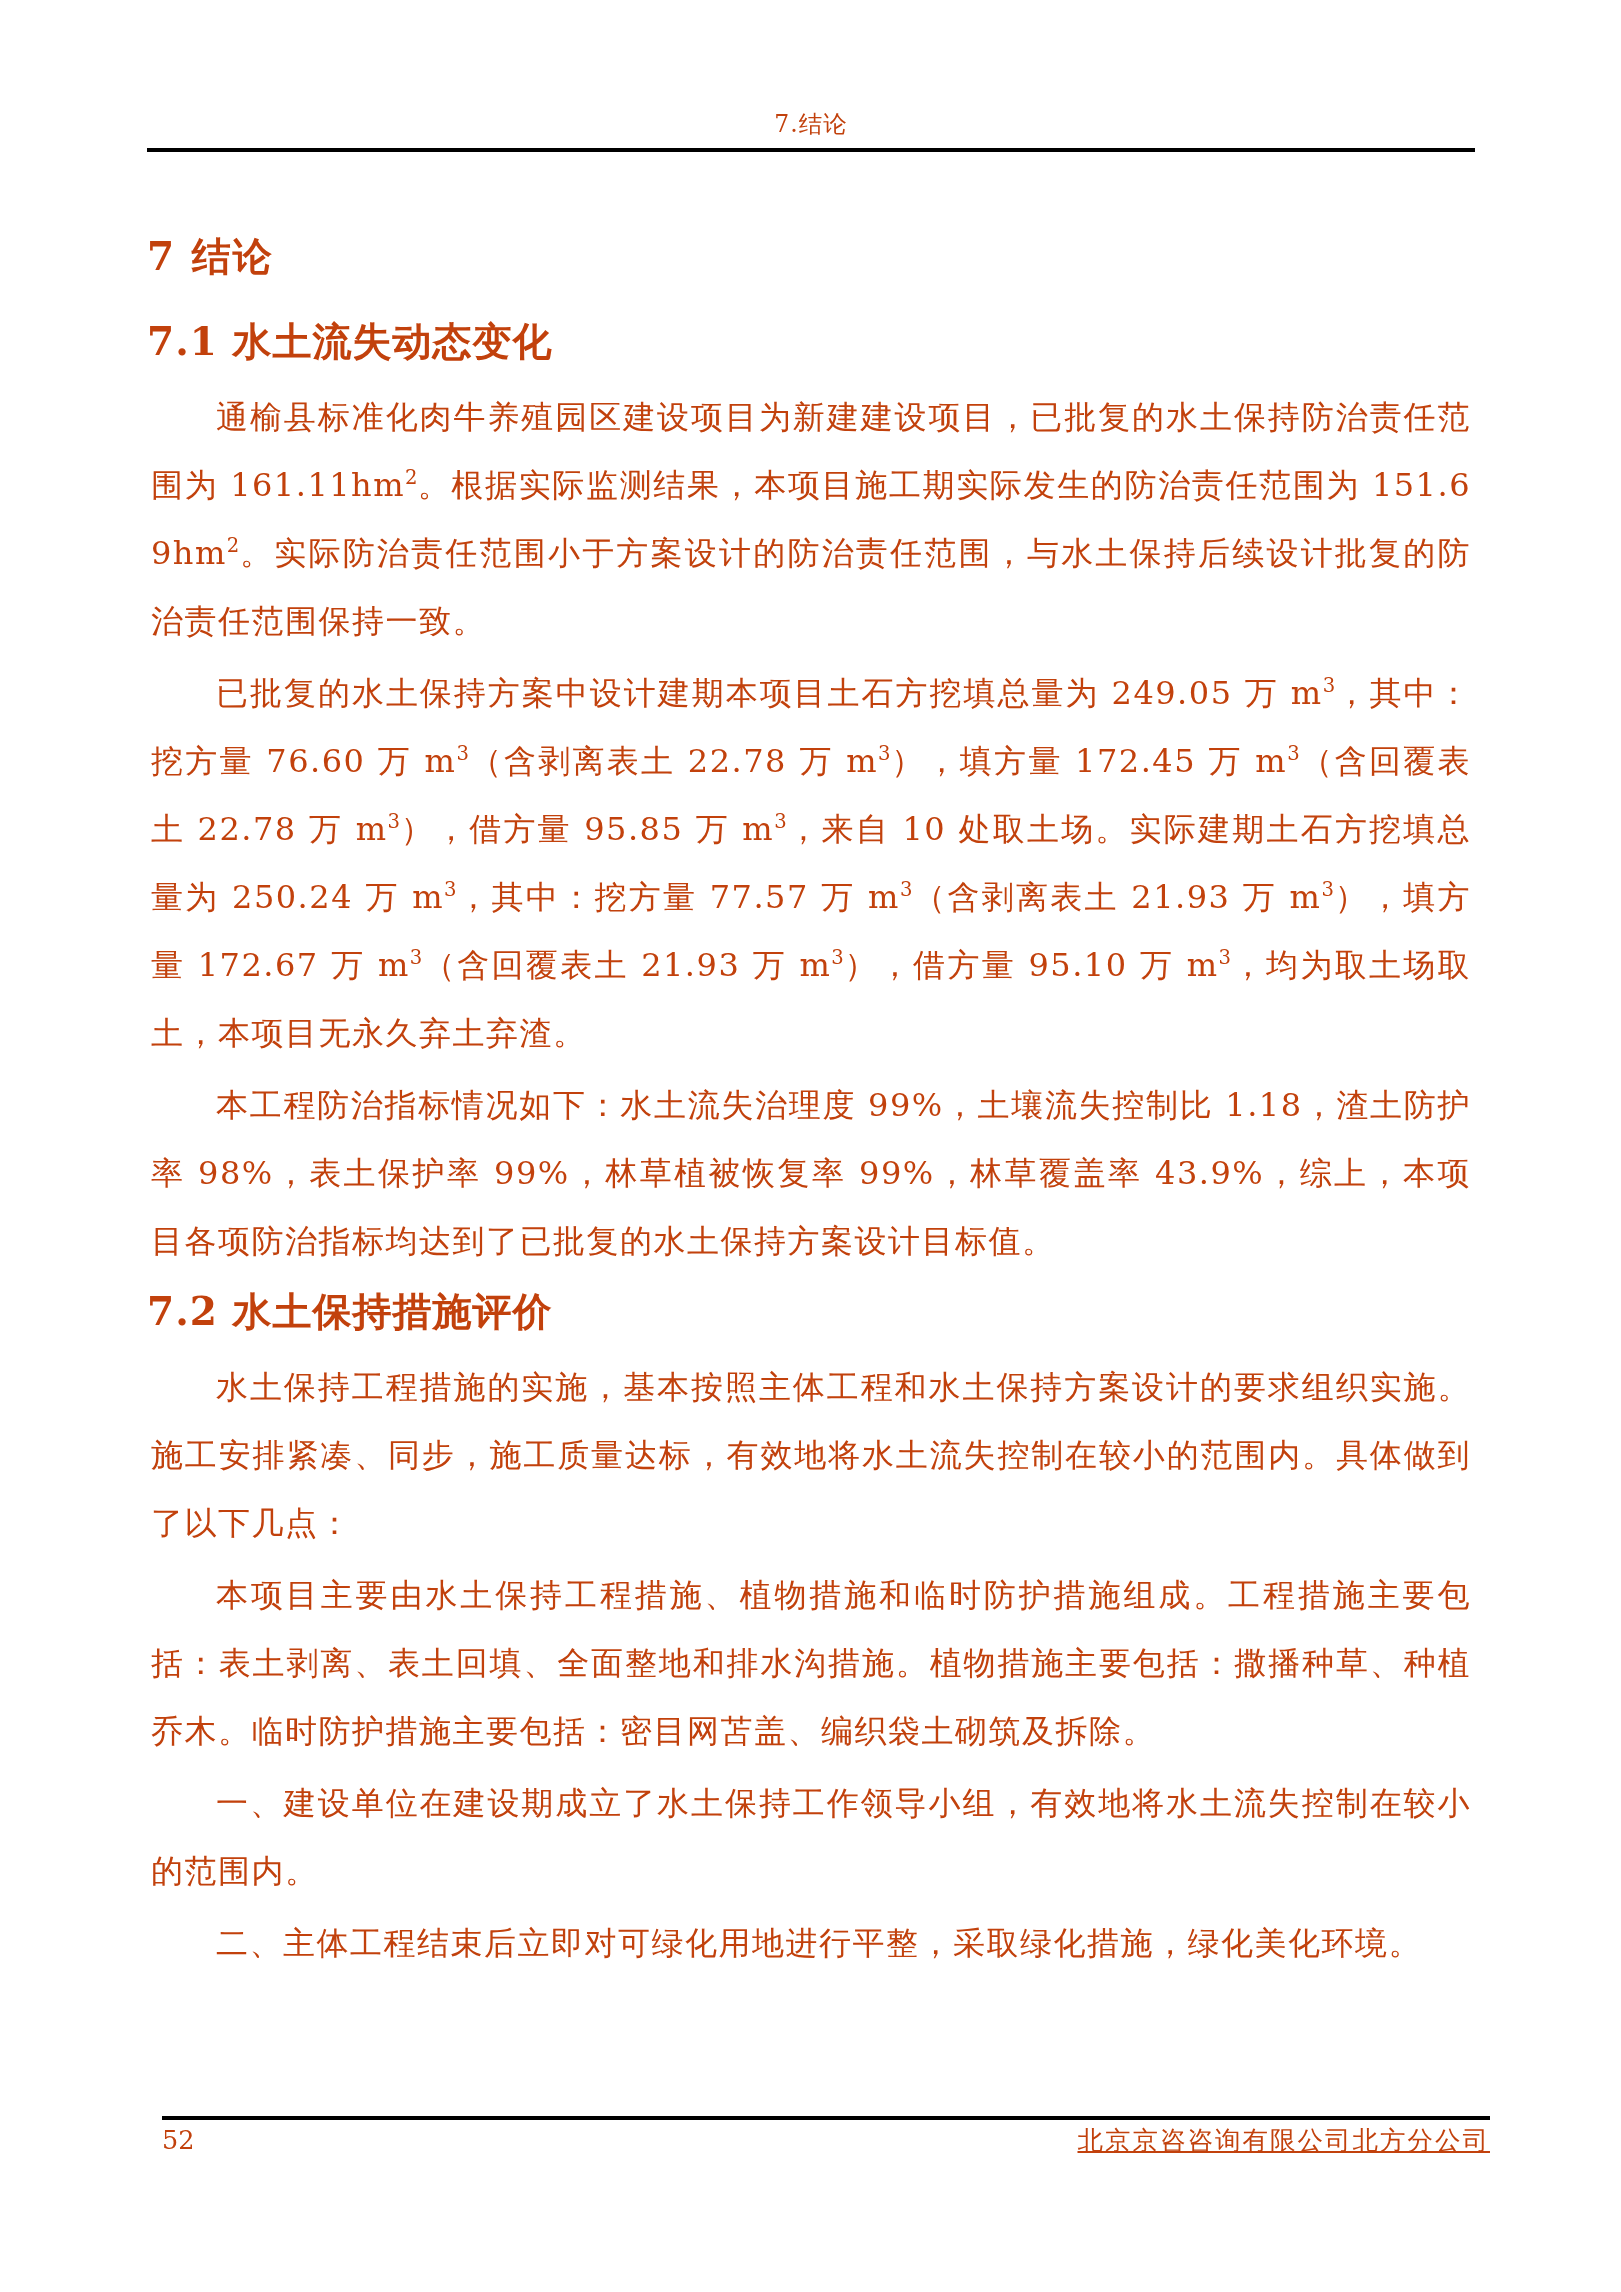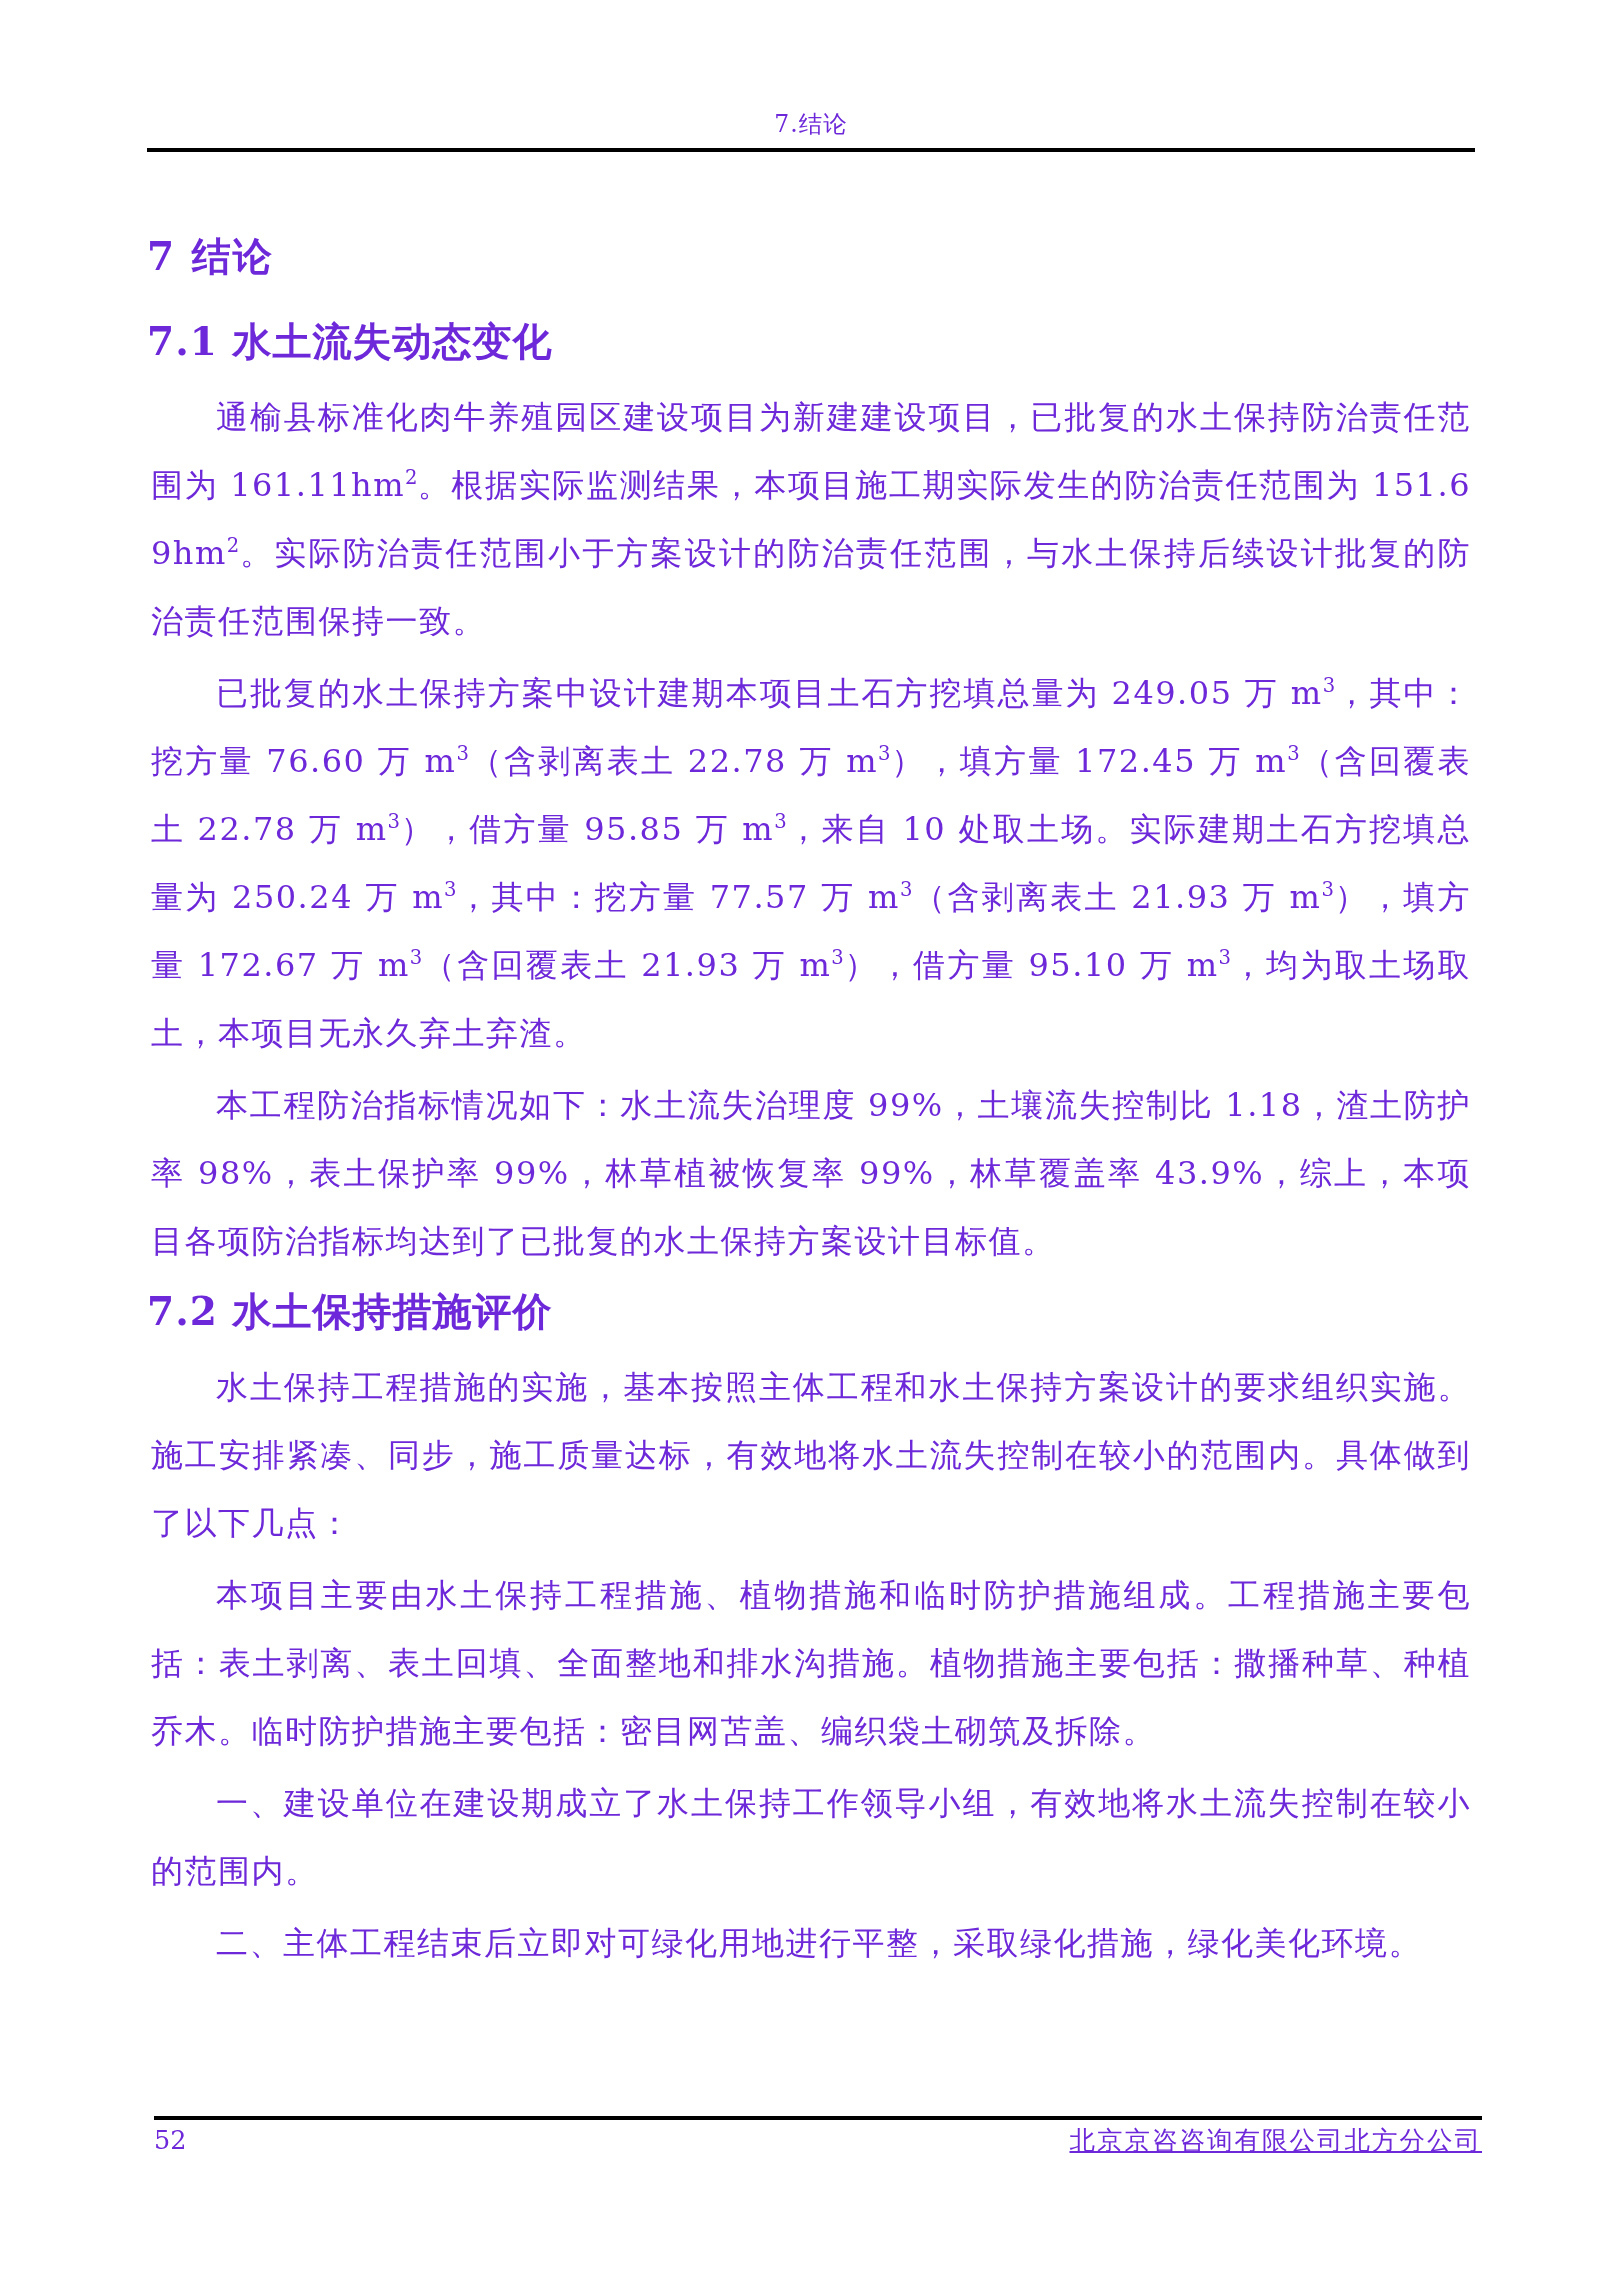--- a/index.html
+++ b/index.html
@@ -5,21 +5,21 @@
   html, body {
     margin: 0;
     padding: 0;
     background: #ffffff;
   }
   .page {
     position: relative;
     width: 1621px;
     height: 2293px;
     background: #ffffff;
-    color: #6d28d9;
+    color: #c2410c;
     font-family: "DejaVu Serif", "Liberation Serif", serif;
     overflow: hidden;
   }
   
   .running-header {
     position: absolute;
     top: 110px;
     left: 147px;
     width: 1328px;
   }
@@ -70,21 +70,21 @@
   p.body-paragraph sup {
     font-size: 19.6px;
     line-height: 0;
     letter-spacing: 0;
     vertical-align: super;
   }
   
   .running-footer {
     position: absolute;
     top: 2116px;
-    left: 154px;
+    left: 162px;
     width: 1328px;
   }
   .footer-rule {
     height: 3.9px;
     background: #000000;
   }
   .footer-row {
     margin-top: 3.9px;
     display: flex;
     justify-content: space-between;

